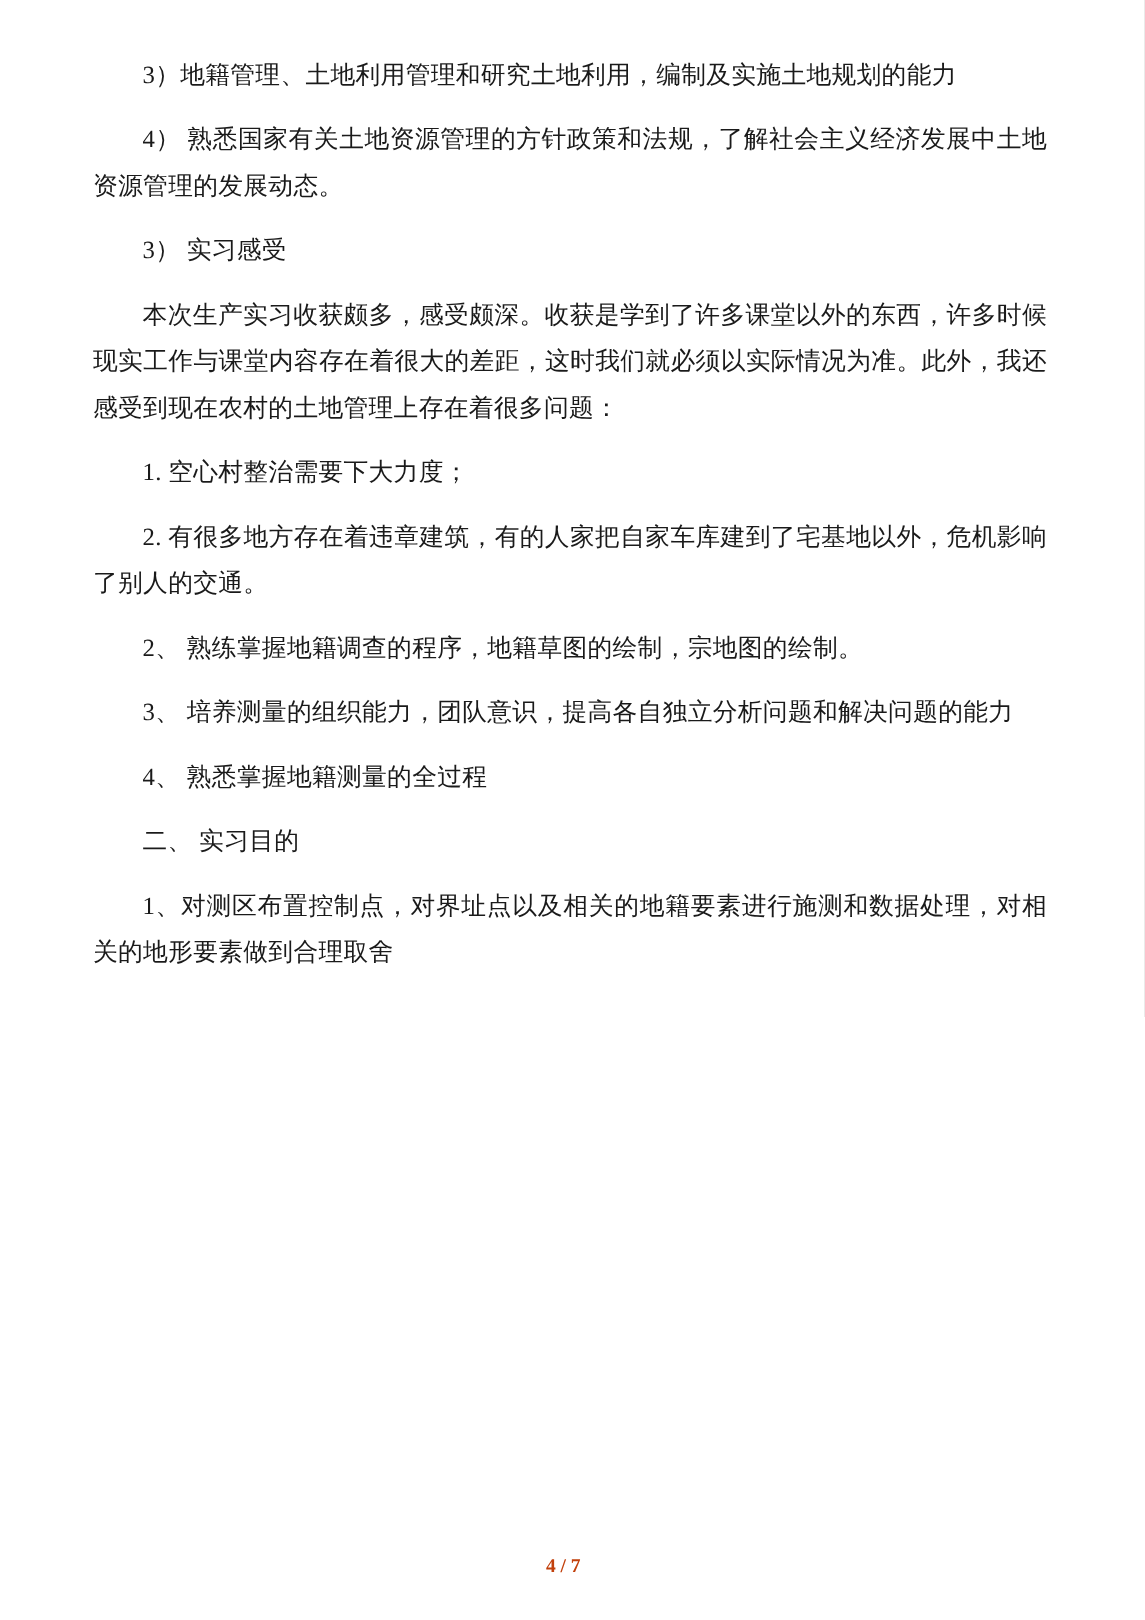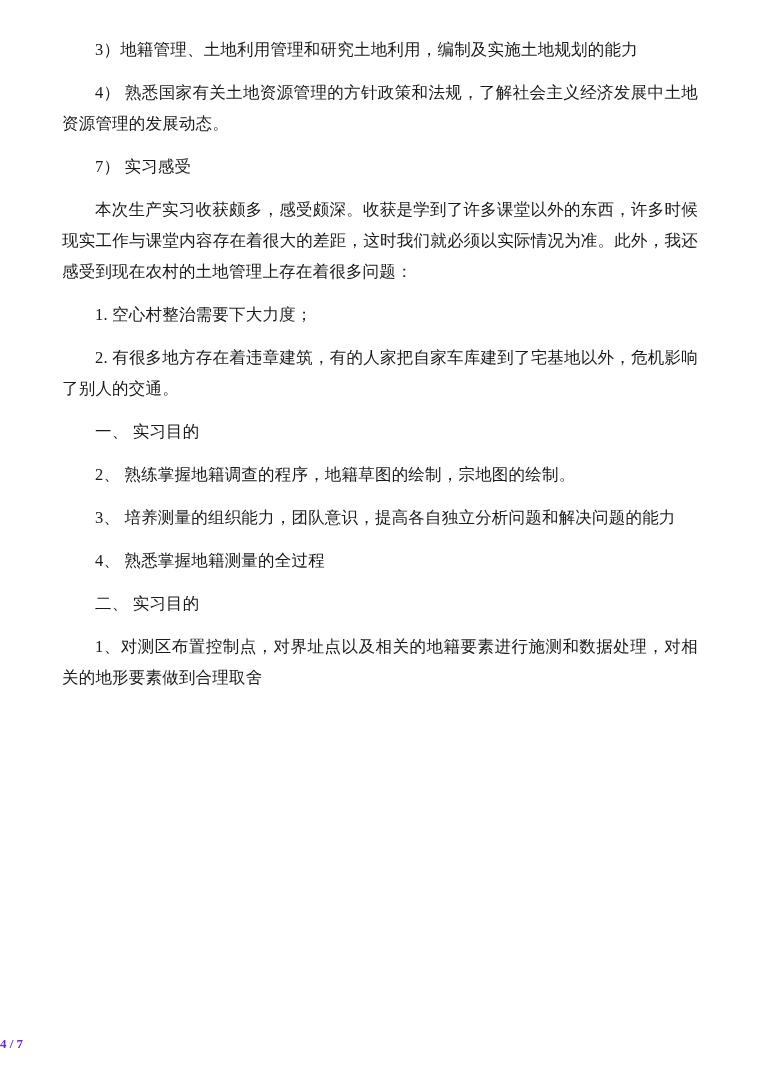--- a/index.html
+++ b/index.html
@@ -35,39 +35,38 @@
     letter-spacing: 0.2px;
   }
   .indent {
     text-indent: 2.0em;
   }
   .footer {
     position: absolute;
     left: 0;
     right: 12px;
     bottom: 28px;
-    text-align: left;
+    text-align: center;
     font-size: 13px;
     font-weight: bold;
-    color: #6d28d9;
+    color: #c2410c;
     font-family: "Liberation Serif", "DejaVu Serif", serif;
   }
 </style>
 </head>
 <body>
 
 <div class="page">
   <div class="content">
     <p class="para indent">3）地籍管理、土地利用管理和研究土地利用，编制及实施土地规划的能力</p>
     <p class="para indent">4） 熟悉国家有关土地资源管理的方针政策和法规，了解社会主义经济发展中土地资源管理的发展动态。</p>
-    <p class="para indent">7） 实习感受</p>
+    <p class="para indent">3） 实习感受</p>
     <p class="para indent">本次生产实习收获颇多，感受颇深。收获是学到了许多课堂以外的东西，许多时候现实工作与课堂内容存在着很大的差距，这时我们就必须以实际情况为准。此外，我还感受到现在农村的土地管理上存在着很多问题：</p>
     <p class="para indent">1. 空心村整治需要下大力度；</p>
     <p class="para indent">2. 有很多地方存在着违章建筑，有的人家把自家车库建到了宅基地以外，危机影响了别人的交通。</p>
-    <p class="para indent">一、    实习目的</p>
     <p class="para indent">2、 熟练掌握地籍调查的程序，地籍草图的绘制，宗地图的绘制。</p>
     <p class="para indent">3、 培养测量的组织能力，团队意识，提高各自独立分析问题和解决问题的能力</p>
     <p class="para indent">4、 熟悉掌握地籍测量的全过程</p>
     <p class="para indent">二、    实习目的</p>
     <p class="para indent">1、对测区布置控制点，对界址点以及相关的地籍要素进行施测和数据处理，对相关的地形要素做到合理取舍</p>
   </div>
   <div class="footer">4 / 7</div>
 </div>
 
 </body></html>

